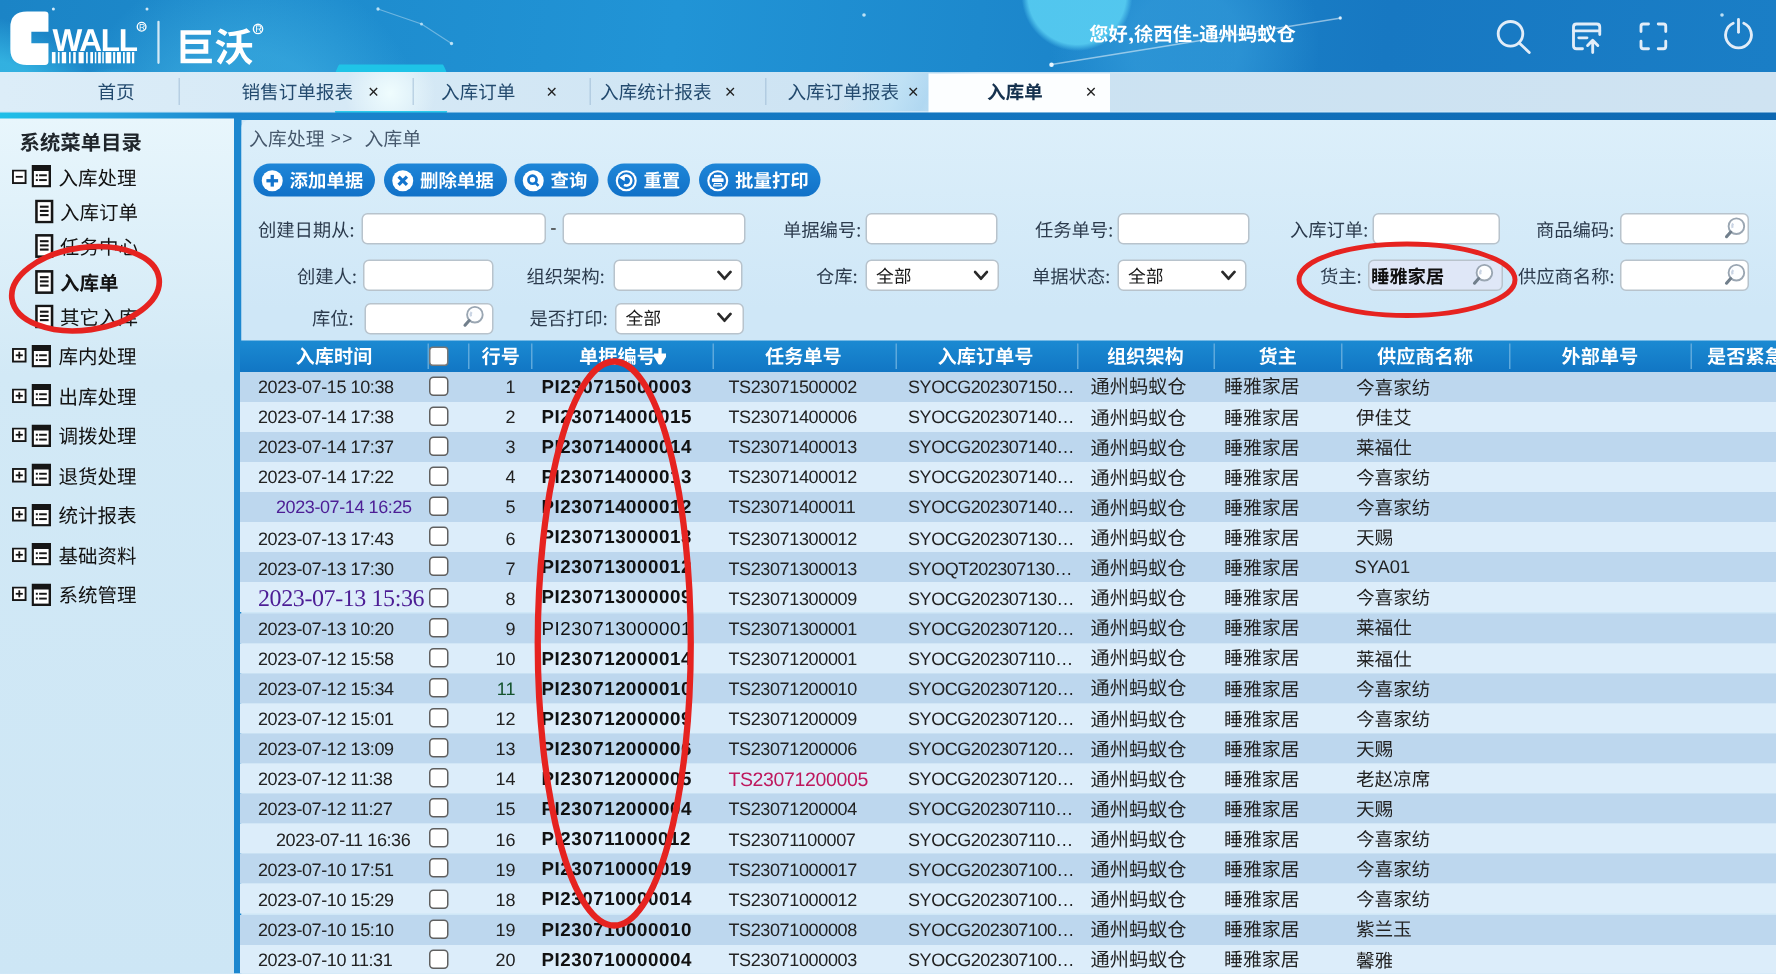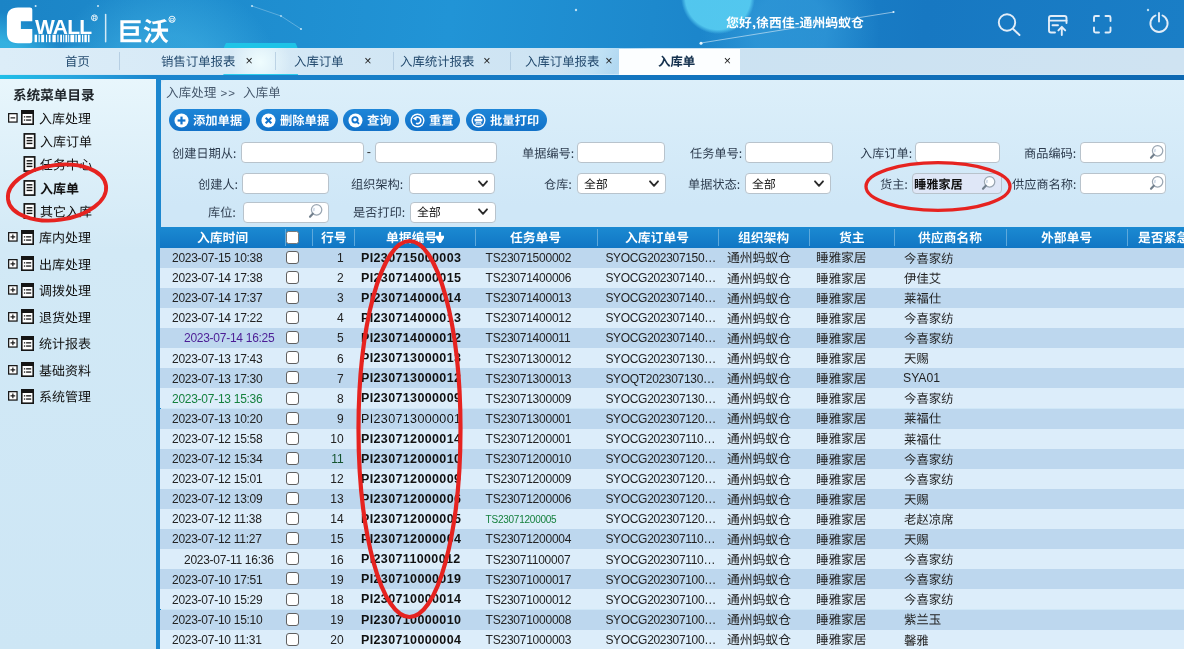--- a/index.html
+++ b/index.html
@@ -1134,21 +1134,21 @@
 <div class="lat" style="left:485.6px;top:371.6px;font-size:12px;line-height:15.0px;color:#222;letter-spacing:-0.24px;">TS23071300013</div>
 <div class="lat" style="left:605.4px;top:371.6px;font-size:12px;line-height:15.0px;color:#222;letter-spacing:-0.32px;">SYOQT202307130…</div>
 <svg style="position:absolute;left:726.5px;top:372.0px;" width="64.00" height="12.80" viewBox="0 -880 5000 1000" fill="#222">
     <use href="#s50"></use>
   </svg>
 <svg style="position:absolute;left:815.6px;top:372.1px;" width="50.40" height="12.60" viewBox="0 -880 4000 1000" fill="#222">
     <use href="#s51"></use>
   </svg>
 <div class="lat" style="left:903.0px;top:370.8px;font-size:12.2px;line-height:15.2px;color:#222;">SYA01</div>
 <div class="abs" style="left:160px;top:388.4px;width:1024px;height:20.1px;background:#dcedfa"></div>
-<div class="lat" style="left:172.0px;top:391.7px;font-size:12px;line-height:15.0px;color:#15803d;letter-spacing:-0.27px;">2023-07-13 15:36</div>
+<div class="lat" style="left:172.0px;top:391.7px;font-size:16px;line-height:15.0px;color:#4c1d95;letter-spacing:-0.27px;font-family:Liberation Serif, serif;">2023-07-13 15:36</div>
 <div class="cb" style="left:286.4px;top:391.5px"></div>
 <div class="lat" style="right:840.4px;top:391.7px;font-size:12px;line-height:15.0px;color:#222;">8</div>
 <div class="lat" style="left:361.0px;top:391.4px;font-size:12.5px;line-height:15.6px;color:#111;font-weight:700;letter-spacing:0.36px;">PI230713000009</div>
 <div class="lat" style="left:485.6px;top:391.7px;font-size:12px;line-height:15.0px;color:#222;letter-spacing:-0.24px;">TS23071300009</div>
 <div class="lat" style="left:605.4px;top:391.7px;font-size:12px;line-height:15.0px;color:#222;letter-spacing:-0.32px;">SYOCG202307130…</div>
 <svg style="position:absolute;left:726.5px;top:392.1px;" width="64.00" height="12.80" viewBox="0 -880 5000 1000" fill="#222">
     <use href="#s50"></use>
   </svg>
 <svg style="position:absolute;left:815.6px;top:392.2px;" width="50.40" height="12.60" viewBox="0 -880 4000 1000" fill="#222">
     <use href="#s51"></use>
@@ -1234,21 +1234,21 @@
     <use href="#s51"></use>
   </svg>
 <svg style="position:absolute;left:903.5px;top:492.8px;" width="24.80" height="12.40" viewBox="0 -880 2000 1000" fill="#222">
     <use href="#s55"></use>
   </svg>
 <div class="abs" style="left:160px;top:509.0px;width:1024px;height:20.1px;background:#dcedfa"></div>
 <div class="lat" style="left:172.0px;top:512.3px;font-size:12px;line-height:15.0px;color:#222;letter-spacing:-0.27px;">2023-07-12 11:38</div>
 <div class="cb" style="left:286.4px;top:512.1px"></div>
 <div class="lat" style="right:840.4px;top:512.3px;font-size:12px;line-height:15.0px;color:#222;">14</div>
 <div class="lat" style="left:361.0px;top:512.0px;font-size:12.5px;line-height:15.6px;color:#111;font-weight:700;letter-spacing:0.36px;">PI230712000005</div>
-<div class="lat" style="left:485.6px;top:512.3px;font-size:10px;line-height:15.0px;color:#15803d;letter-spacing:-0.24px;">TS23071200005</div>
+<div class="lat" style="left:485.6px;top:512.3px;font-size:13px;line-height:15.0px;color:#be185d;letter-spacing:-0.24px;">TS23071200005</div>
 <div class="lat" style="left:605.4px;top:512.3px;font-size:12px;line-height:15.0px;color:#222;letter-spacing:-0.32px;">SYOCG202307120…</div>
 <svg style="position:absolute;left:726.5px;top:512.7px;" width="64.00" height="12.80" viewBox="0 -880 5000 1000" fill="#222">
     <use href="#s50"></use>
   </svg>
 <svg style="position:absolute;left:815.6px;top:512.8px;" width="50.40" height="12.60" viewBox="0 -880 4000 1000" fill="#222">
     <use href="#s51"></use>
   </svg>
 <svg style="position:absolute;left:903.5px;top:512.9px;" width="49.60" height="12.40" viewBox="0 -880 4000 1000" fill="#222">
     <use href="#s56"></use>
   </svg>

